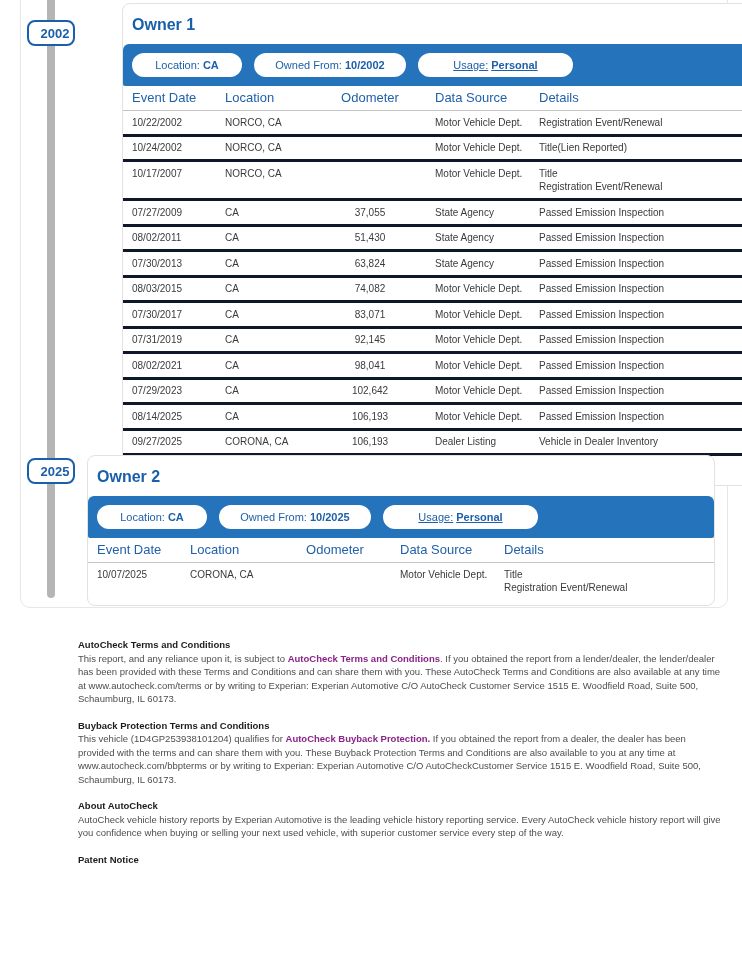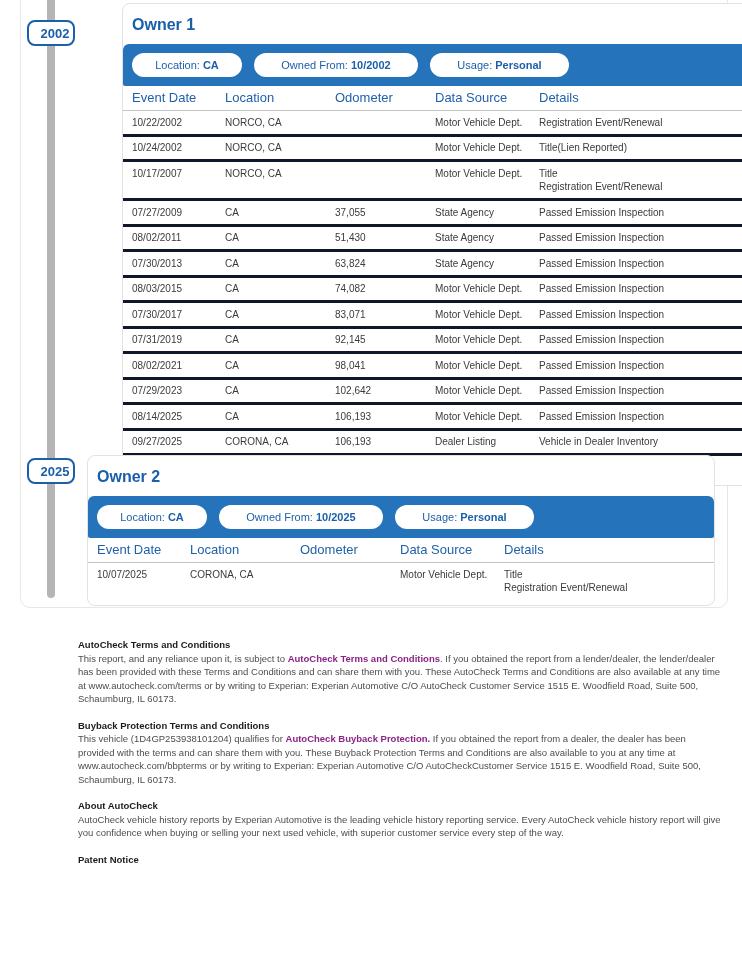--- a/index.html
+++ b/index.html
@@ -27,30 +27,30 @@
   .owner-title { padding:11px 12px 10px 9px; color:var(--heading-blue,#1a5fa9);
     font-weight:bold; font-size:16px; line-height:19px; }
 
   .pill-bar { height:42px; background:var(--brand-blue,#2473bb);
     border-radius:6px 6px 2px 2px; display:flex; align-items:center;
     padding-left:9px; gap:12px; }
   .pill { background:#fff; border-radius:12px; height:24px; display:flex;
     align-items:center; justify-content:center; gap:3px;
     color:var(--pill-blue,#1d5fa8); font-size:11px; line-height:11px; }
   .pill .v { font-weight:bold; }
-  .pill-loc { width:110px; } .pill-from { width:164px; } .pill-usage { width:139px; }
+  .pill-loc { width:110px; } .pill-from { width:152px; } .pill-usage { width:155px;text-decoration:underline; }
 
   .tgrid { display:grid; grid-template-columns:93px 110px 70px 134px 1fr;
     padding-left:9px; padding-right:8px; align-items:start; }
   .thead { color:var(--header-blue,#1f60a9); font-size:13px; line-height:16px;
     padding-top:4px; padding-bottom:4px; border-bottom:1px solid #c4c4c4; }
   .trow { font-size:10px; line-height:13.5px; color:#3a3a3a;
     padding-top:4.5px; padding-bottom:4.5px; }
   .trow + .trow { border-top:3px solid #0f172a; }
-  .c-odo { text-align:left; }
+  .c-odo { text-align:center; }
   .c-src { padding-left:30px; }
   .c-det { white-space:pre-line; }
 
   .footer { position:absolute; left:78px; top:638px; width:645px; }
   .f-section { margin-bottom:13px; }
   .f-head { font-size:9.5px; line-height:13.5px; font-weight:bold; color:#1c1c1c; }
   .f-body { font-size:9.5px; line-height:13.5px; color:#4d4d4d; }
   .f-body .link { color:var(--link-purple,#8a2488); font-weight:bold; cursor:pointer; }
 </style>
 </head>

